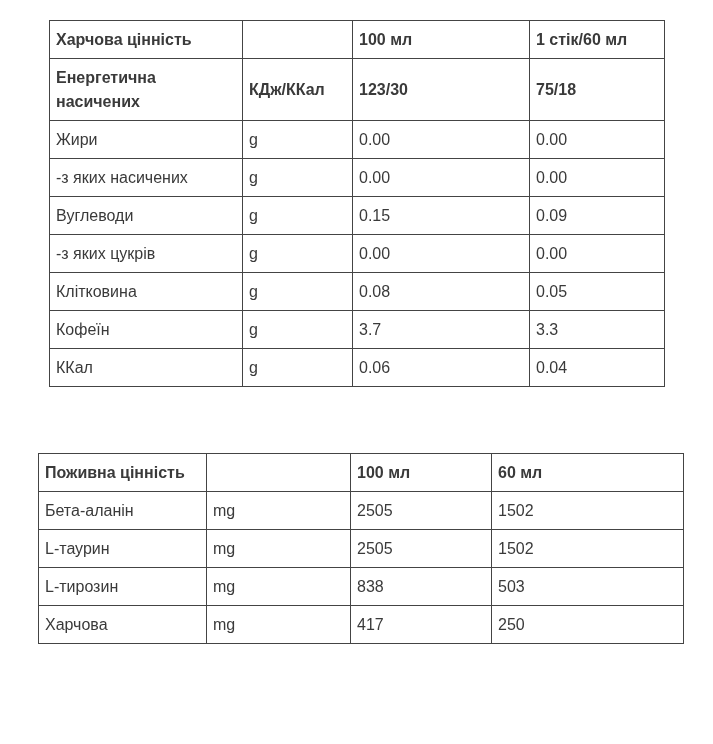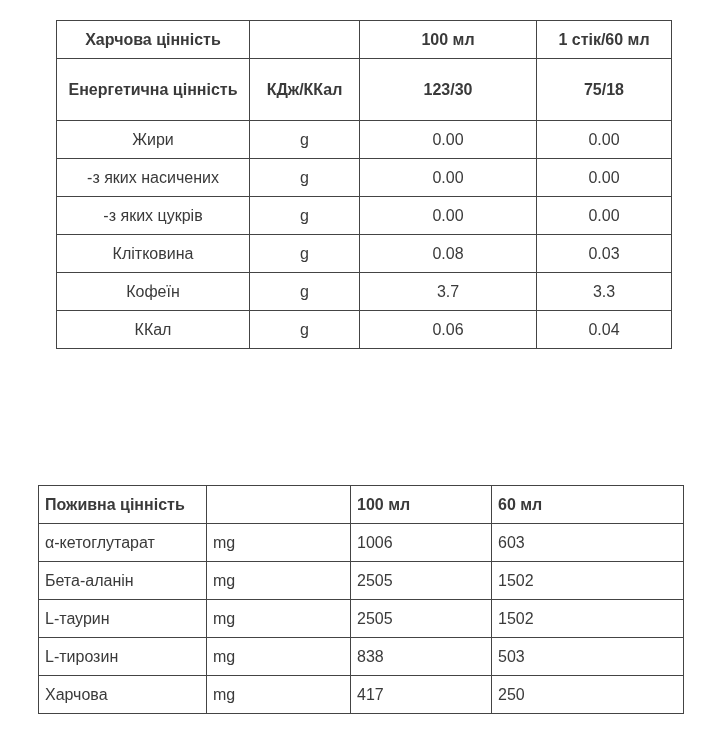--- a/index.html
+++ b/index.html
@@ -1,72 +1,78 @@
 <!DOCTYPE html>
 <html><head>
 <meta charset="utf-8">
 <style>
   html, body { margin: 0; padding: 0; background: #ffffff; }
   body { width: 713px; height: 744px; position: relative; overflow: hidden;
          font-family: "Liberation Sans", sans-serif; color: #3a3a3a; font-size: 16px; }
   table { border-collapse: collapse; position: absolute; table-layout: fixed; }
   td { border: 1.5px solid #444; padding: 0 6px; vertical-align: middle; line-height: 24px; }
   td.b { font-weight: bold; }
-  #t1 { left: 56px; top: 20px; width: 615px; text-align: center; }
+  #t1 { left: 49px; top: 20px; width: 615px; }
   #t1 td { height: 37px; }
   #t1 tr.tall td { height: 61px; }
-  #t2 { left: 38px; top: 453px; width: 645px; margin-top: 32px; }
+  #t2 { left: 38px; top: 453px; width: 645px; }
   #t2 td { height: 37px; }
 </style>
 </head>
 <body>
 
 <table id="t1">
   <colgroup>
       <col style="width:193px">
       <col style="width:110px">
       <col style="width:177px">
       <col style="width:135px">
     </colgroup>
   <tbody>
       <tr>
     <td class="b">Харчова цінність</td>
     <td class="b"></td>
     <td class="b">100 мл</td>
     <td class="b">1 стік/60 мл</td>
   </tr>
   <tr class="tall">
-    <td class="b">Енергетична цінність</td>
+    <td class="b">Енергетична насичених</td>
     <td class="b">КДж/ККал</td>
     <td class="b">123/30</td>
     <td class="b">75/18</td>
   </tr>
   <tr>
         <td>Жири</td>
         <td>g</td>
         <td>0.00</td>
         <td>0.00</td>
       </tr>
   <tr>
         <td>-з яких насичених</td>
         <td>g</td>
         <td>0.00</td>
         <td>0.00</td>
       </tr>
   <tr>
+        <td>Вуглеводи</td>
+        <td>g</td>
+        <td>0.15</td>
+        <td>0.09</td>
+      </tr>
+  <tr>
         <td>-з яких цукрів</td>
         <td>g</td>
         <td>0.00</td>
         <td>0.00</td>
       </tr>
   <tr>
         <td>Клітковина</td>
         <td>g</td>
         <td>0.08</td>
-        <td>0.03</td>
+        <td>0.05</td>
       </tr>
   <tr>
         <td>Кофеїн</td>
         <td>g</td>
         <td>3.7</td>
         <td>3.3</td>
       </tr>
   <tr>
         <td>ККал</td>
         <td>g</td>
@@ -84,26 +90,20 @@
       <col style="width:192px">
     </colgroup>
   <tbody>
       <tr>
     <td class="b">Поживна цінність</td>
     <td class="b"></td>
     <td class="b">100 мл</td>
     <td class="b">60 мл</td>
   </tr>
   <tr>
-        <td>α-кетоглутарат</td>
-        <td>mg</td>
-        <td>1006</td>
-        <td>603</td>
-      </tr>
-  <tr>
         <td>Бета-аланін</td>
         <td>mg</td>
         <td>2505</td>
         <td>1502</td>
       </tr>
   <tr>
         <td>L-таурин</td>
         <td>mg</td>
         <td>2505</td>
         <td>1502</td>

